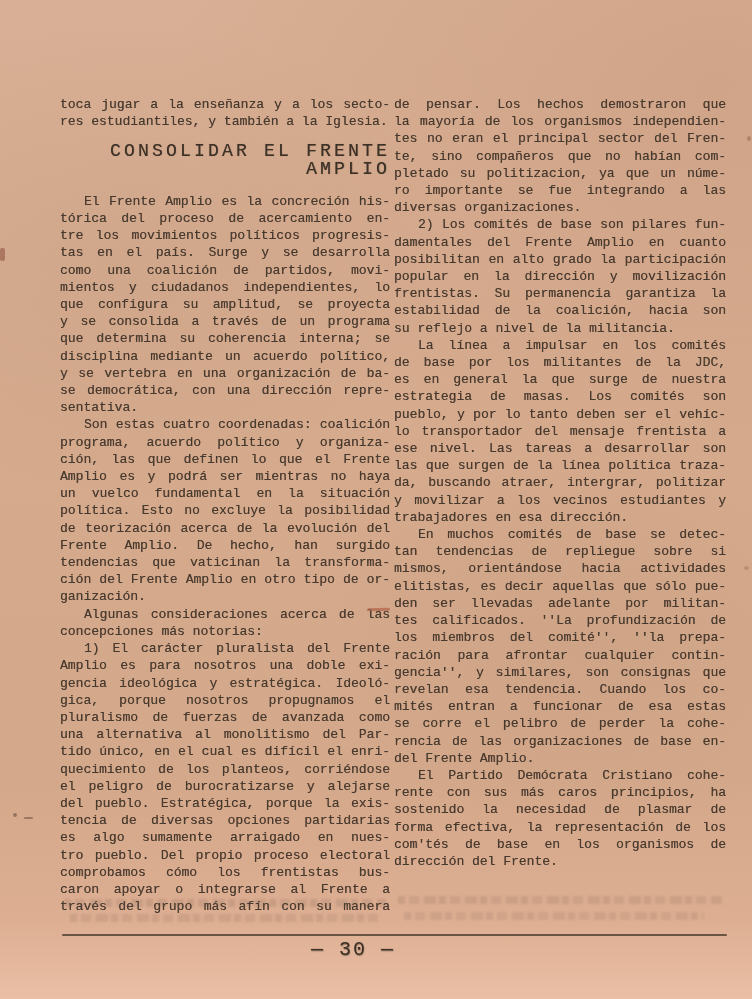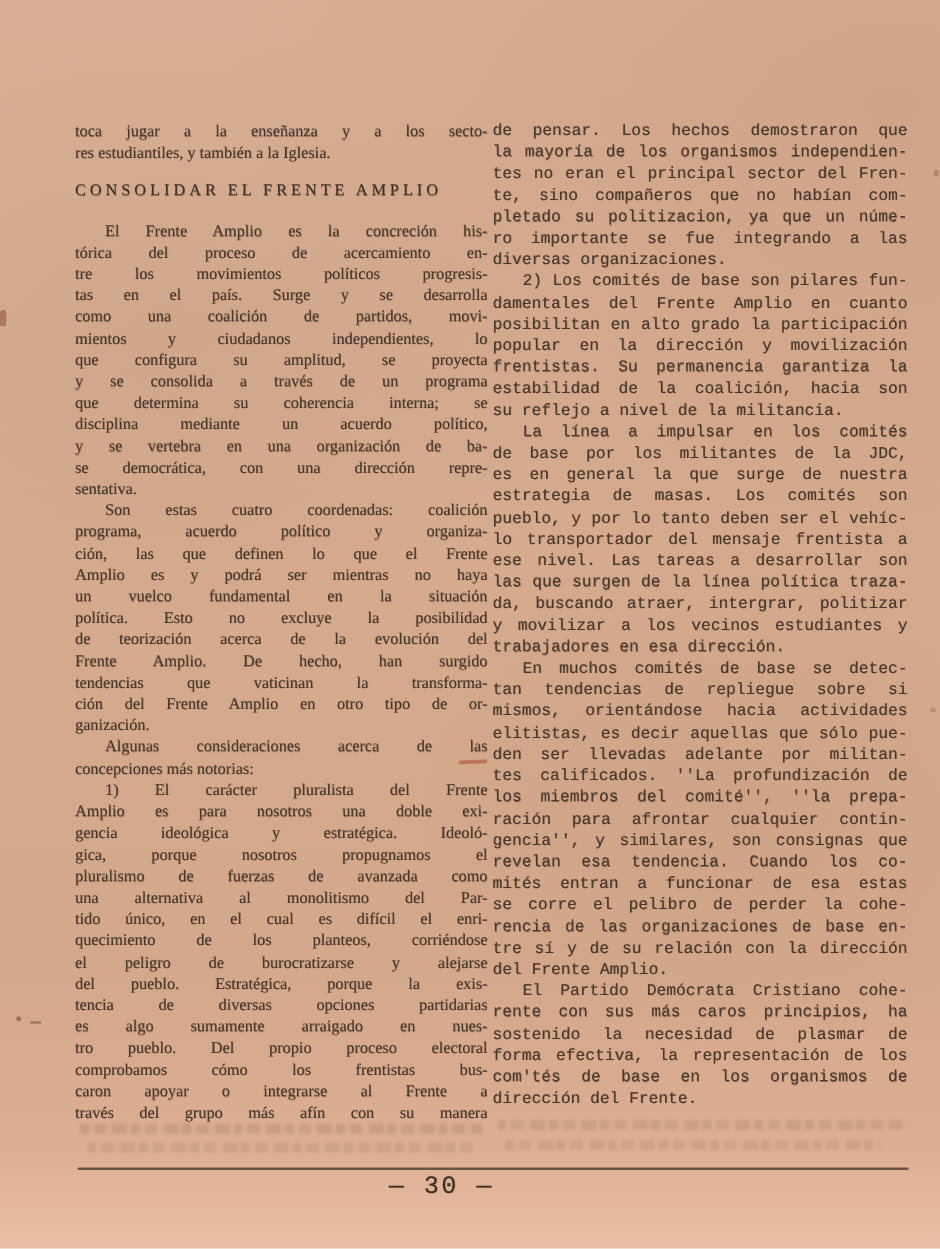--- a/index.html
+++ b/index.html
@@ -15,33 +15,33 @@
       linear-gradient(180deg,#d9b095 0%, #d5aa8d 45%, #d4a88a 78%, #ddae92 92%, #eabfa5 100%);
     color:#46392e;
   }
   .col{
     position:absolute;
     top:96px;
     font-size:13px;
     line-height:17.2px;
     text-shadow:0.3px 0.3px 0.6px rgba(70,50,38,0.55);
   }
-  .col-left{left:60px;width:330px;font-family:Liberation Serif, serif;}
+  .col-left{left:60px;width:330px;}
   .col-right{left:394px;width:332px;}
   .line{
     white-space:normal;
     text-align:justify;
     text-align-last:justify;
   }
   .line.last{text-align-last:left;}
   .line.first{text-indent:24px;}
   .heading{
-    text-align:left;
+    text-align:right;
     letter-spacing:3.2px;
-    font-size:13px;
+    font-size:18px;
     color:#3c3127;
     margin:13px 0 15px 0;
     text-shadow:0.4px 0.4px 0.7px rgba(60,45,32,0.6);
   }
   .footer-rule{
     position:absolute;
     left:62px;right:25px;top:934px;height:2px;
     background:#4e3d30;opacity:.8;
     border-radius:1px;
   }
@@ -162,21 +162,20 @@
       <div class="line">elitistas, es decir aquellas que sólo pue-</div>
       <div class="line">den ser llevadas adelante por militan-</div>
       <div class="line">tes calificados. ''La profundización de</div>
       <div class="line">los miembros del comité'', ''la prepa-</div>
       <div class="line">ración para afrontar cualquier contin-</div>
       <div class="line">gencia'', y similares, son consignas que</div>
       <div class="line">revelan esa tendencia. Cuando los co-</div>
       <div class="line">mités entran a funcionar de esa estas</div>
       <div class="line">se corre el pelibro de perder la cohe-</div>
       <div class="line">rencia de las organizaciones de base en-</div>
-      <div class="line">tre sí y de su relación con la dirección</div>
       <div class="line last">del Frente Amplio.</div>
       <div class="line first">El Partido Demócrata Cristiano cohe-</div>
       <div class="line">rente con sus más caros principios, ha</div>
       <div class="line">sostenido la necesidad de plasmar de</div>
       <div class="line">forma efectiva, la representación de los</div>
       <div class="line">com'tés de base en los organismos de</div>
       <div class="line last">dirección del Frente.</div>
     </div>
 
   <div class="bleed b1"></div>

